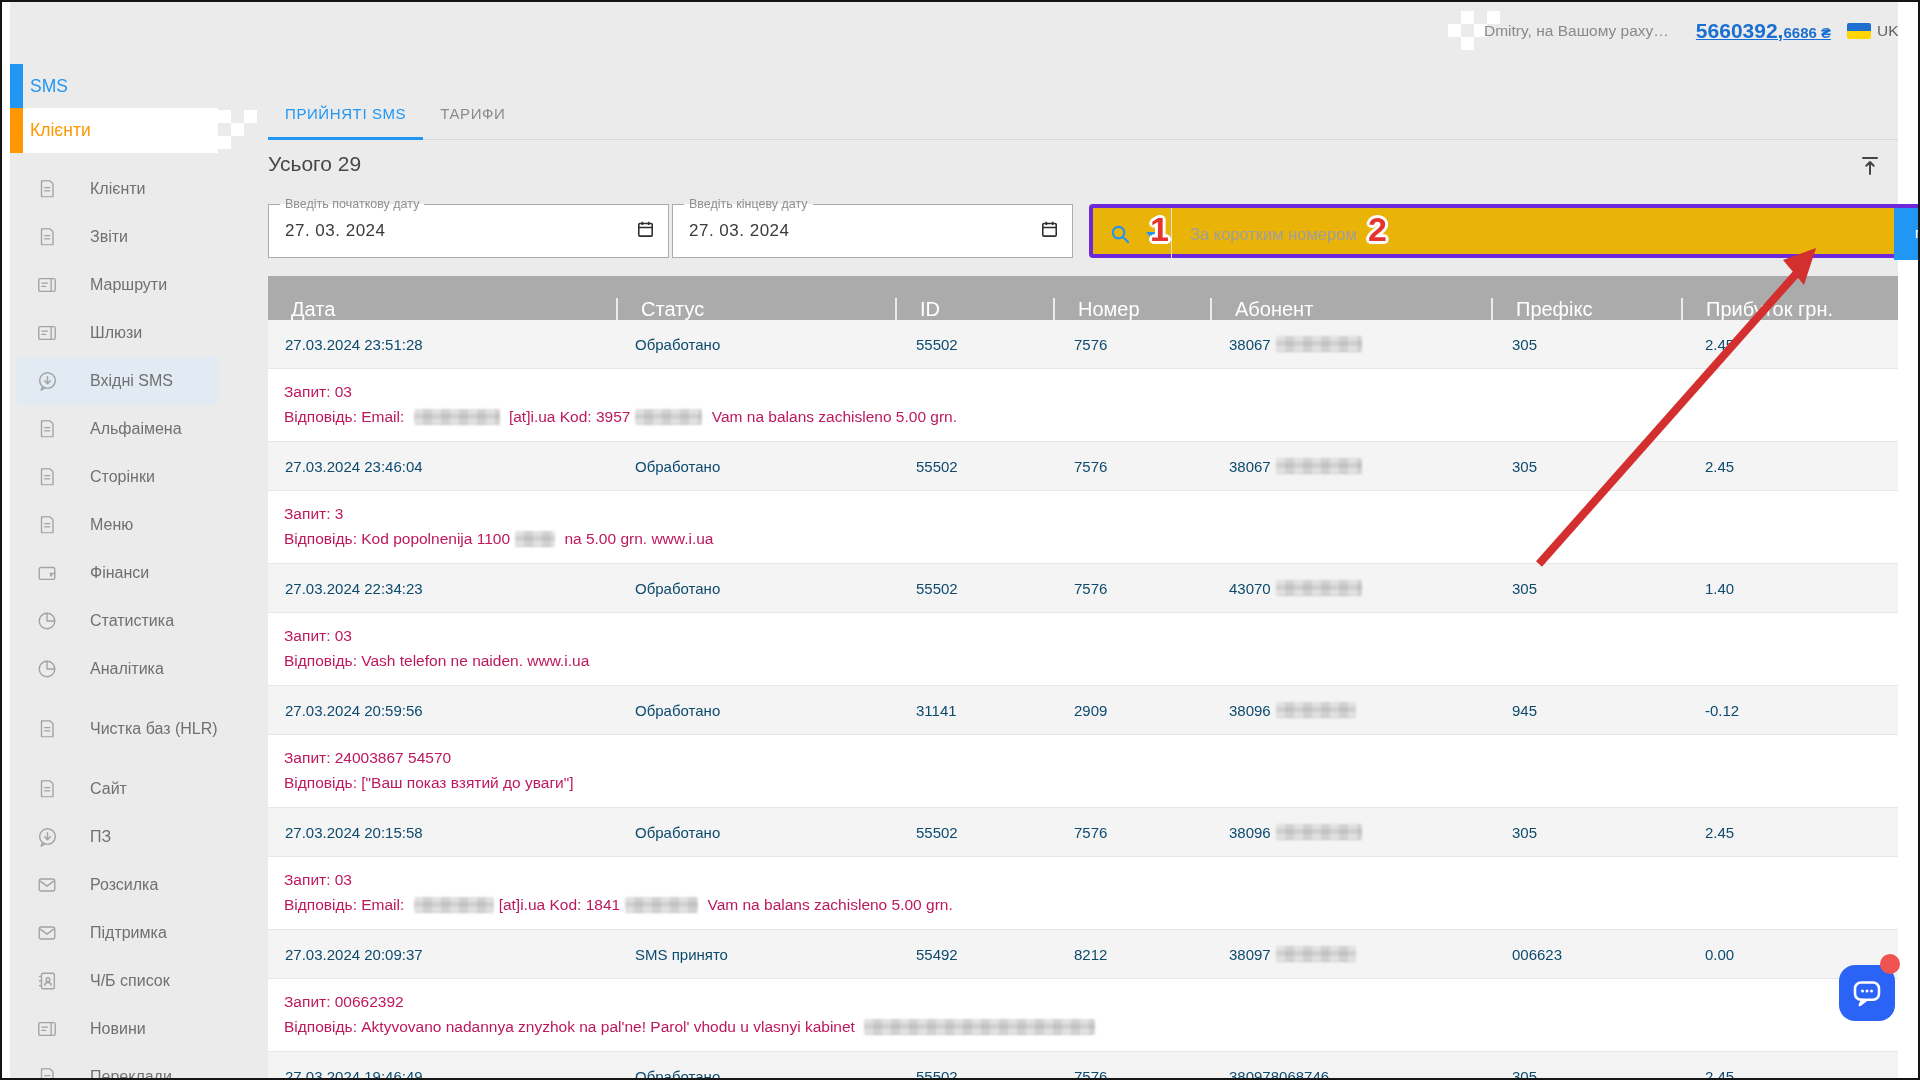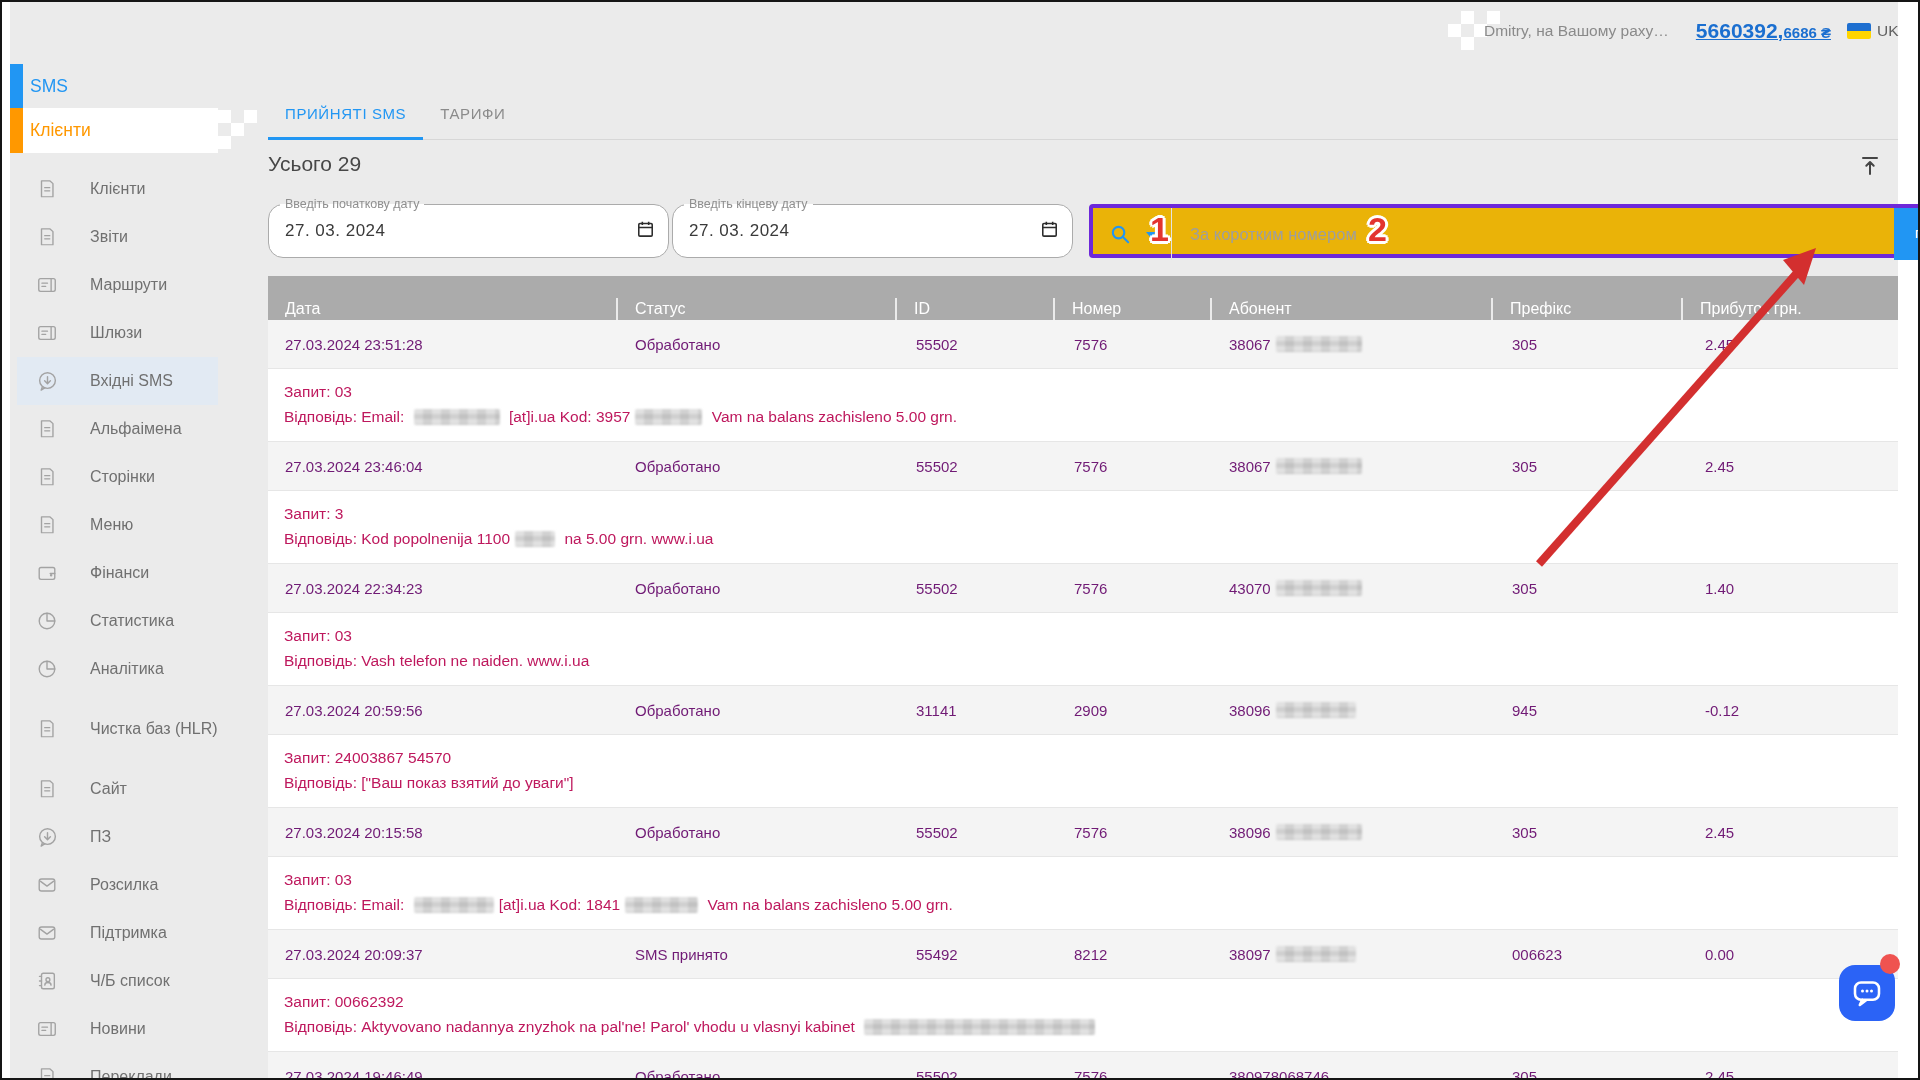--- a/index.html
+++ b/index.html
@@ -41,21 +41,21 @@
   .side-label{margin-left:31px;font-size:16px;color:#707070;line-height:24px;}
 
   
   .tabsbar{position:absolute;left:266px;top:84px;width:1630px;height:54px;border-bottom:1px solid #d7d7d7;display:flex;}
   .tab{height:54px;line-height:56px;padding:0 17px;font-size:15px;letter-spacing:.6px;color:#8b8b8b;cursor:pointer;border-bottom:3px solid transparent;}
   .tab.active{color:#2196f3;border-bottom-color:#2196f3;}
 
   .total{position:absolute;left:266px;top:150px;font-size:21px;color:#474747;}
   .export{position:absolute;left:1856px;top:152px;cursor:pointer;}
 
-  .dfield{position:absolute;top:202px;height:54px;background:#fff;border:1px solid #ababab;border-radius:15px;cursor:text;}
+  .dfield{position:absolute;top:202px;height:54px;background:#fff;border:1px solid #ababab;border-radius:0;cursor:text;}
   .dlabel{position:absolute;top:-8px;left:11px;padding:0 5px;font-size:12.5px;line-height:15px;color:#8f8f8f;background:linear-gradient(#ebebeb 46%,#ffffff 46%);white-space:nowrap;}
   .dvalue{position:absolute;left:16px;top:50%;transform:translateY(-50%);font-size:17px;color:#3a3a3a;letter-spacing:.5px;}
   .cal{position:absolute;right:13px;top:50%;transform:translateY(-50%);}
 
   .searchbox{position:absolute;left:1087px;top:202px;width:893px;height:54px;background:#eab308;border:4px solid #6d28d9;border-radius:4px;}
   .search-type{position:absolute;left:0;top:0;width:79px;height:52px;border-right:1px solid #e3e3e3;cursor:pointer;}
   .mag{position:absolute;left:16px;top:15px;}
   .caret{position:absolute;left:53px;top:24px;width:0;height:0;border-left:5.5px solid transparent;border-right:5.5px solid transparent;border-top:6px solid #2196f3;}
   .search-input{position:absolute;left:80px;top:0;width:634px;height:52px;border:none;outline:none;background:transparent;font-family:inherit;font-size:16.5px;color:#424242;padding:0 0 0 17px;}
   .search-input::placeholder{color:#9e9e9e;}
@@ -63,24 +63,24 @@
 
   .ann{position:absolute;font-size:34px;font-weight:700;color:#e3342f;z-index:40;
        text-shadow:-3px 0 0 #fff,3px 0 0 #fff,0 -3px 0 #fff,0 3px 0 #fff,-2px -2px 0 #fff,2px -2px 0 #fff,-2px 2px 0 #fff,2px 2px 0 #fff;}
   .ann-1{left:1148px;top:208px;}
   .ann-2{left:1366px;top:208px;}
 
   
   .table{position:absolute;left:266px;top:274px;width:1630px;}
   .t-grid{display:grid;grid-template-columns:350px 279px 158px 157px 281px 190px 215px;}
   .thead{height:44px;background:#ababab;}
-  .th{display:flex;align-items:center;padding-left:17px;font-size:16px;color:#fff;border-right:2px solid #ebebeb;margin-top:22px;}
+  .th{display:flex;align-items:center;padding-left:23px;font-size:20px;color:#fff;border-right:2px solid #ebebeb;margin-top:22px;}
   .th:last-child{border-right:none;}
   .t-row.main{height:49px;background:#f4f4f4;border-bottom:1px solid #e6e6e6;cursor:pointer;}
-  .td{display:flex;align-items:center;padding-left:17px;font-size:15px;color:#701a75;white-space:nowrap;}
+  .td{display:flex;align-items:center;padding-left:17px;font-size:15px;color:#0c4a6e;white-space:nowrap;}
   .td.td2,.td.td3,.td.td5{padding-left:19px;}
   .td.td6{padding-left:22px;}
   .t-row.detail{background:#fff;border-bottom:1px solid #e6e6e6;padding:10px 16px 12px 16px;}
   .dline{font-size:15.5px;color:#be185d;line-height:25px;white-space:nowrap;}
   .blur{display:inline-block;height:16px;margin:0 5px;vertical-align:-3px;border-radius:2px;
         background:repeating-linear-gradient(90deg,#ececec 0 9px,#dcdcdc 9px 18px),repeating-linear-gradient(#f3f3f3 0 5px,#e1e1e1 5px 10px);
         background-blend-mode:multiply;filter:blur(1px);}
 
   
   .arrow-svg{position:absolute;left:0;top:0;width:1920px;height:1080px;pointer-events:none;z-index:30;}

